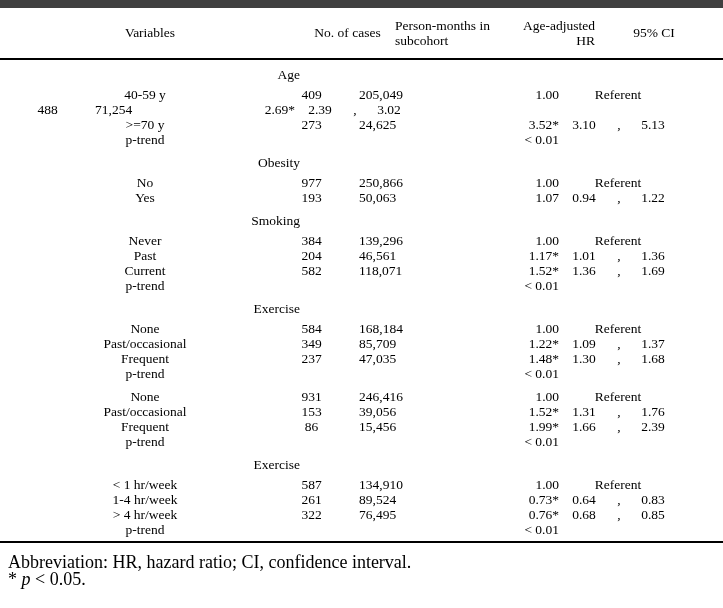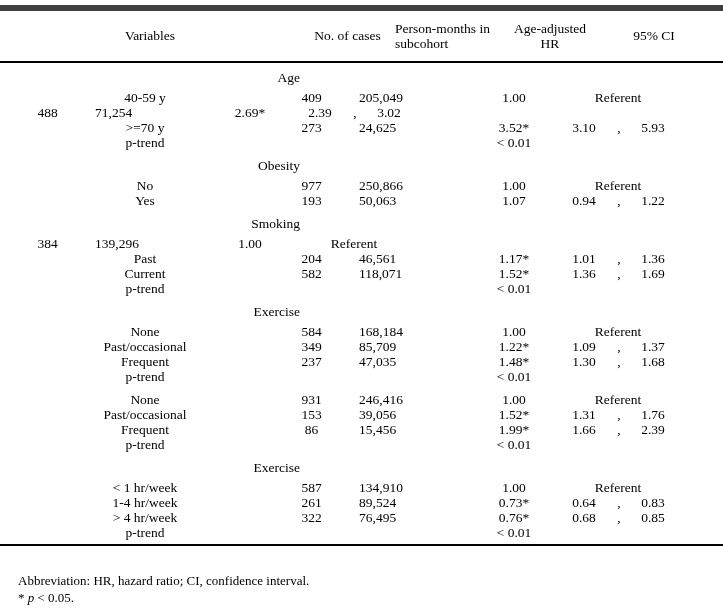--- a/index.html
+++ b/index.html
@@ -12,34 +12,33 @@
   }
   body {
     font-family: "Liberation Serif", "DejaVu Serif", serif;
     font-size: 13.5px;
     color: #000000;
     -webkit-font-smoothing: antialiased;
   }
   .page { width: 723px; height: 608px; }
 
   .table {
-    margin-top: 5px;
-    border-top: 6px solid #404040;
+    border-top: 8px solid #404040;
     border-bottom: 2px solid #000;
   }
   .thead {
     display: flex;
     align-items: center;
     height: 50px;
     border-bottom: 2px solid #000;
   }
   .c-label   { width: 300px; text-align: center; }
   .c-cases   { width: 95px;  text-align: center; }
   .c-pm      { width: 110px; text-align: left; }
-  .c-hr      { width: 90px;  text-align: center; }
+  .c-hr      { width: 90px;  text-align: right; }
   .c-ci      { width: 118px; text-align: center; }
 
   .thead .c-pm .hwrap { display: inline-block; width: 108px; line-height: 15px; }
   .thead .c-hr .hwrap { display: inline-block; width: 86px;  line-height: 15px; }
 
   .tbody { padding: 7px 0 4px 0; }
   .section { margin-bottom: 8px; }
   .section:last-child { margin-bottom: 0; }
 
   .shead { height: 16px; line-height: 16px; margin-bottom: 4px; }
@@ -48,23 +47,23 @@
   .row { display: flex; height: 15px; line-height: 15px; }
   .row .c-label { width: 238px; padding-left: 26px; text-align: center; }
 
   .ci-flex { display: flex; }
   .ci-low  { display: inline-block; width: 50px; text-align: center; }
   .ci-sep  { display: inline-block; width: 20px; text-align: center; }
   .ci-high { display: inline-block; width: 48px; text-align: center; }
   .ci-ref  { display: inline-block; width: 118px; text-align: center; }
 
   .footnotes {
-    margin-top: 26px;
-    padding-left: 18px;
-    font-size: 13px;
+    margin-top: 11px;
+    padding-left: 8px;
+    font-size: 18px;
     line-height: 17px;
   }
   .it { font-style: italic; }
 </style>
 </head>
 <body>
 
 <div class="page">
 
   <div class="table">
@@ -112,21 +111,21 @@
             </div>
           </div>
           <div class="row">
             <div class="c-label">&gt;=70 y</div>
             <div class="c-cases">273</div>
             <div class="c-pm">24,625</div>
             <div class="c-hr">3.52*</div>
             <div class="c-ci ci-flex">
               <span class="ci-low">3.10</span>
               <span class="ci-sep">,</span>
-              <span class="ci-high">5.93</span>
+              <span class="ci-high">5.13</span>
             </div>
           </div>
           <div class="row">
             <div class="c-label">p-trend</div>
             <div class="c-cases"></div>
             <div class="c-pm"></div>
             <div class="c-hr">&lt; 0.01</div>
             <div class="c-ci ci-flex"></div>
           </div>
         </div>
@@ -153,20 +152,21 @@
               <span class="ci-sep">,</span>
               <span class="ci-high">1.22</span>
             </div>
           </div>
         </div>
         <div class="section">
           <div class="shead">
             <span class="sname">Smoking</span>
           </div>
           <div class="row">
+            <div class="c-label">Never</div>
             <div class="c-cases">384</div>
             <div class="c-pm">139,296</div>
             <div class="c-hr">1.00</div>
             <div class="c-ci ci-flex">
               <span class="ci-ref">Referent</span>
             </div>
           </div>
           <div class="row">
             <div class="c-label">Past</div>
             <div class="c-cases">204</div>

